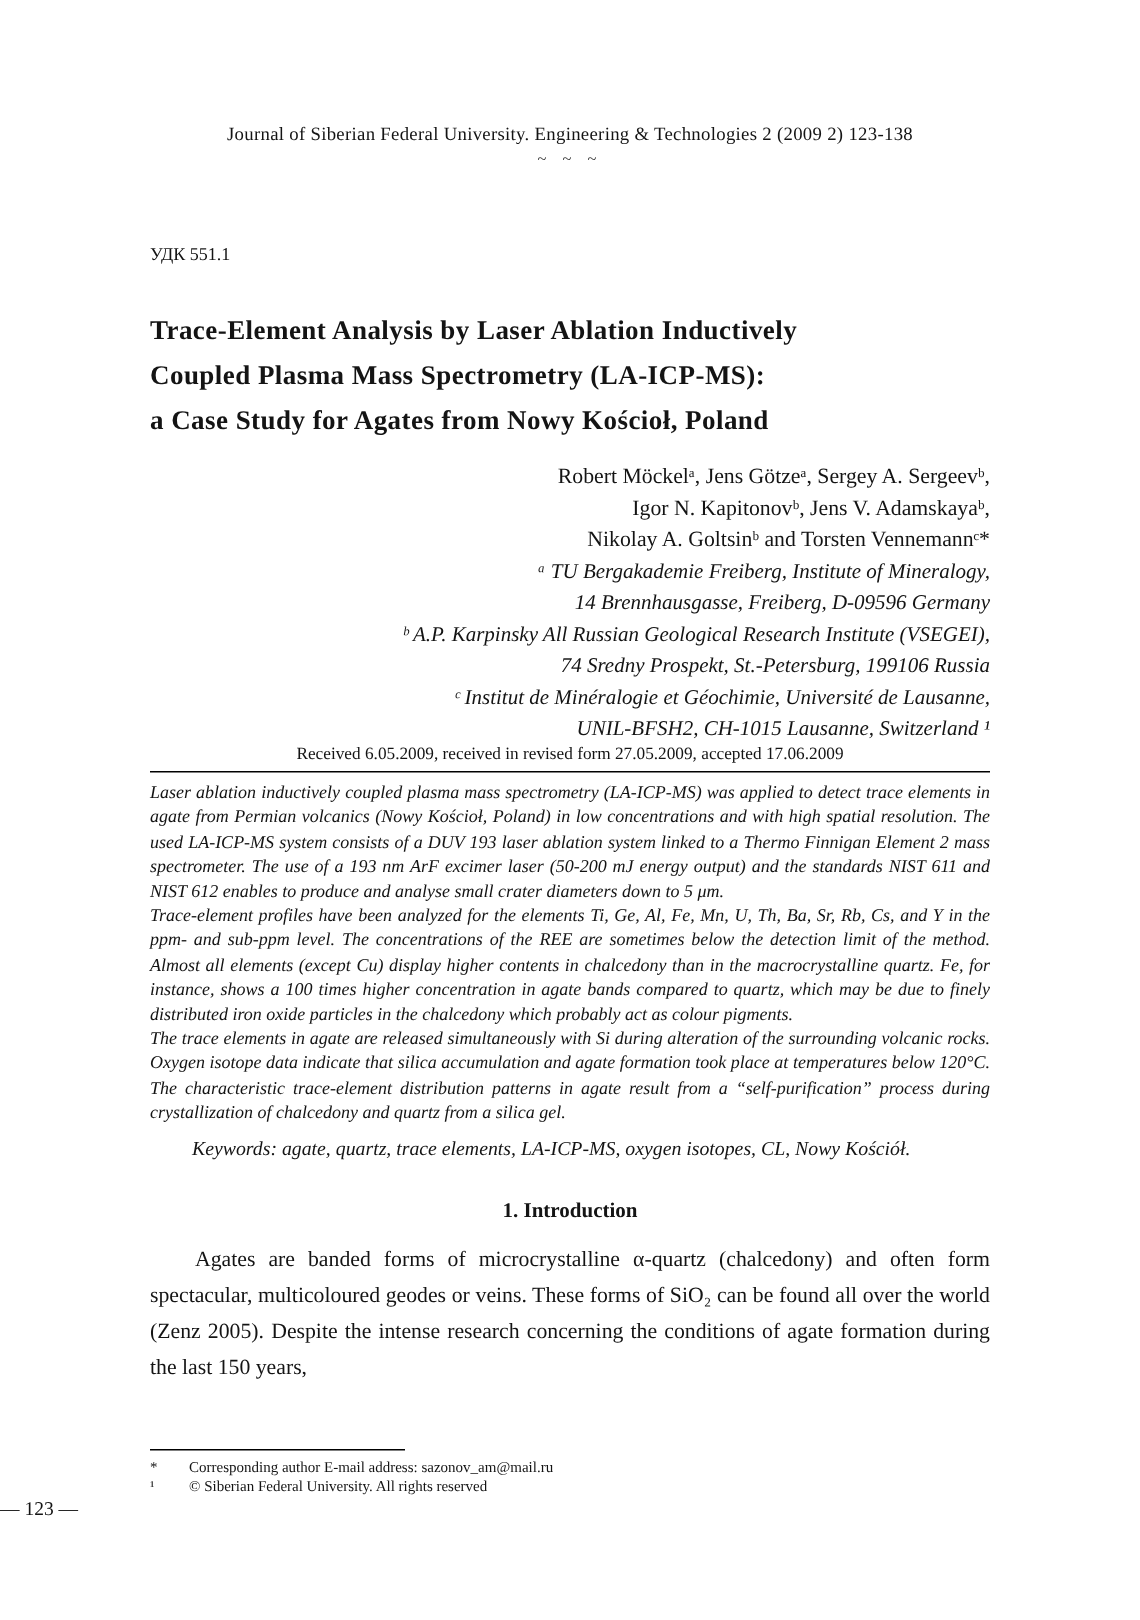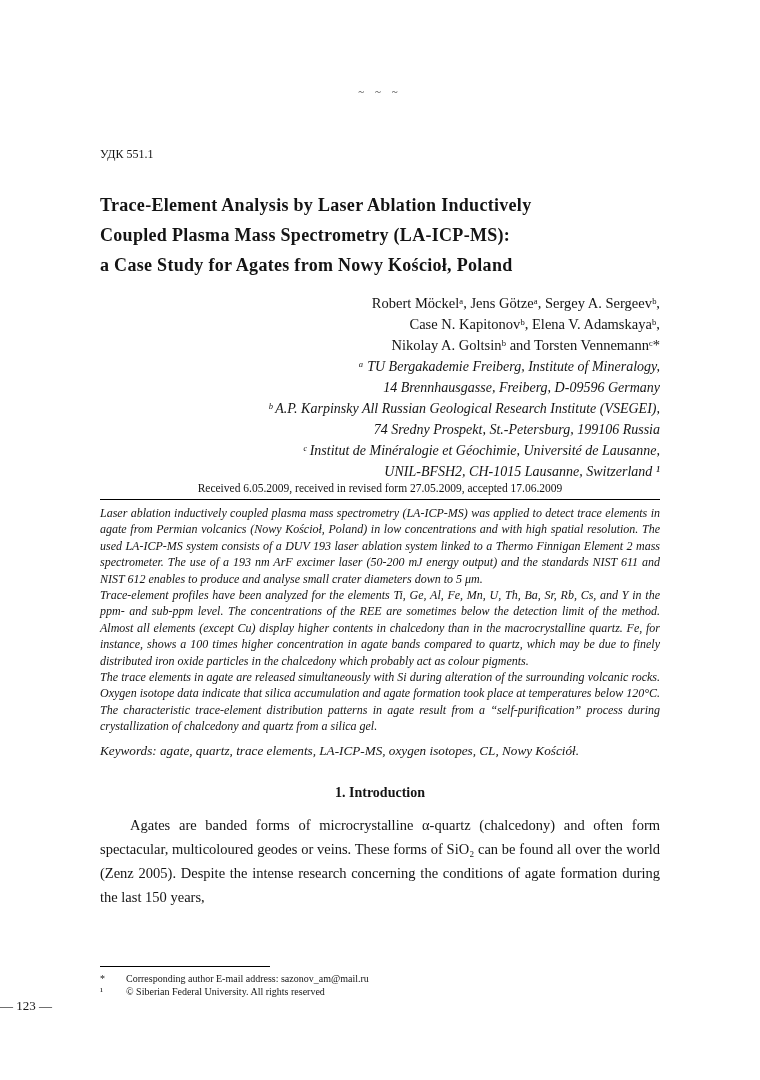--- a/index.html
+++ b/index.html
@@ -24,48 +24,49 @@
   .title { margin-top: 28px; font-weight: bold; font-size: 18px; line-height: 30px; letter-spacing: 0.3px; }
   .title-line { display: block; }
   .authors { margin-top: 13px; text-align: right; font-weight: normal; font-size: 14.5px; line-height: 21px; }
   .authors span { display: block; }
   .affils { text-align: right; font-style: italic; font-size: 14px; line-height: 21px; }
   .affils span { display: block; }
   .received { text-align: center; font-size: 11.5px; }
   .divider { margin-top: 5px; border-top: 1px solid #000; width: 100%; }
   .abstract { margin-top: 5px; font-style: italic; font-size: 12px; line-height: 16.4px; text-align: justify; }
   .abstract p { margin: 0; }
-  .keywords { margin-top: 8px; font-style: italic; font-size: 13.2px; line-height: 16.4px; }
+  .keywords { margin-top: 8px; font-style: italic; font-size: 13.2px; line-height: 16.4px; margin-left: 28px; }
   .section-heading { margin-top: 26px; text-align: center; font-weight: bold; font-size: 14px; }
   .intro { margin-top: 12px; font-size: 14.5px; line-height: 24px; text-align: justify; text-indent: 30px; }
   .footnote-rule { position: absolute; left: 100px; top: 966px; width: 170px; border-top: 1px solid #000; }
   .footnotes { position: absolute; left: 100px; top: 972px; width: 560px; font-size: 10px; line-height: 13px; }
   .footnote { display: flex; }
   .fn-marker { width: 26px; flex: 0 0 26px; }
   .fn-text { flex: 1; }
   .page-number { position: absolute; left: 0; right: 0; top: 998px; font-size: 13px; }
 </style>
 </head>
 <body>
 
 <div class="page">
 
+  <div class="journal-header">Journal of  Siberian Federal University.  Engineering &amp; Technologies 2 (2009 2) 123-138</div>
   <div class="tilde">~ ~ ~</div>
 
   <div class="udk">УДК 551.1</div>
 
   <h1 class="title">
     <span class="title-line">Trace-Element Analysis by Laser Ablation Inductively</span>
     <span class="title-line">Coupled Plasma Mass Spectrometry (LA-ICP-MS):</span>
     <span class="title-line">a Case Study for Agates from Nowy Kościoł, Poland</span>
   </h1>
 
   <div class="authors">
     <span>Robert Möckelᵃ, Jens Götzeᵃ, Sergey A. Sergeevᵇ,</span>
-    <span>Case N. Kapitonovᵇ, Elena V. Adamskayaᵇ,</span>
+    <span>Igor N. Kapitonovᵇ, Jens V. Adamskayaᵇ,</span>
     <span>Nikolay A. Goltsinᵇ and Torsten Vennemannᶜ*</span>
   </div>
 
   <div class="affils">
     <span>ᵃ TU Bergakademie Freiberg, Institute of Mineralogy,</span>
     <span>14 Brennhausgasse, Freiberg, D-09596 Germany</span>
     <span>ᵇ A.P. Karpinsky All Russian Geological Research Institute (VSEGEI),</span>
     <span>74 Sredny Prospekt, St.-Petersburg, 199106 Russia</span>
     <span>ᶜ Institut de Minéralogie et Géochimie, Université de Lausanne,</span>
     <span>UNIL-BFSH2, CH-1015 Lausanne, Switzerland ¹</span>

